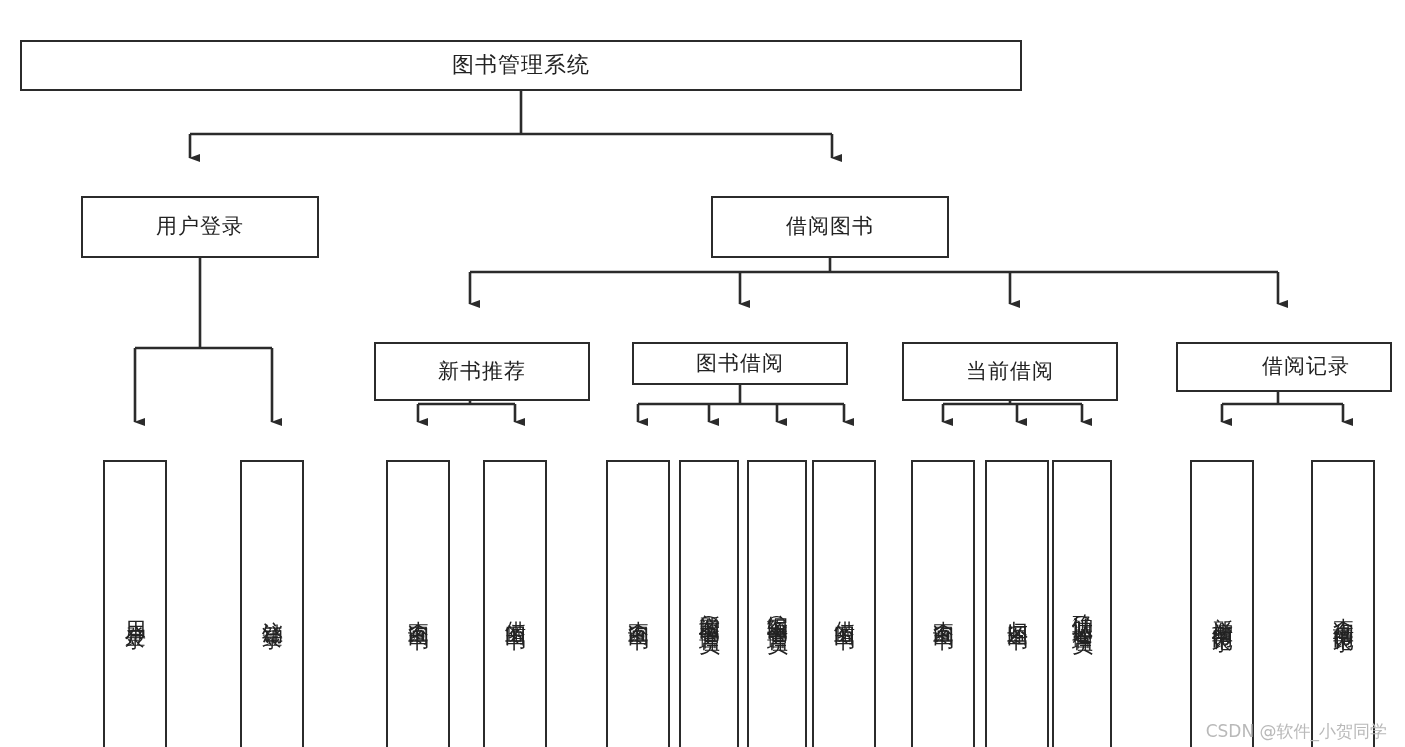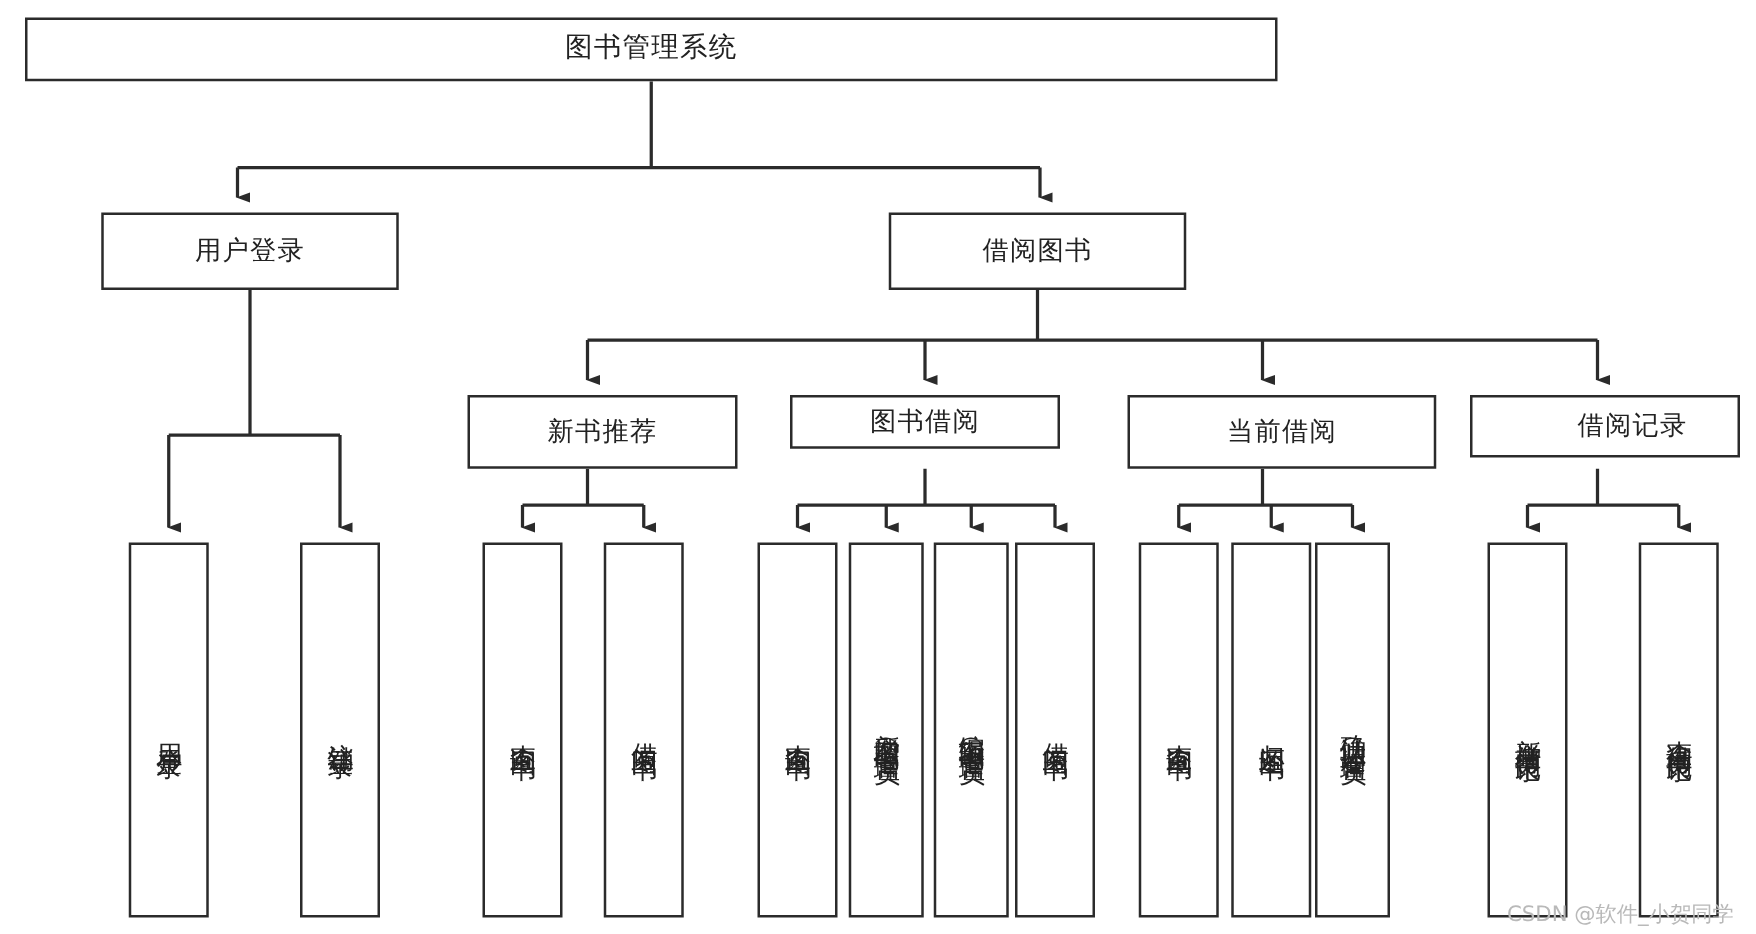--- a/index.html
+++ b/index.html
@@ -29,20 +29,21 @@
   .node {
     position: absolute;
     box-sizing: border-box;
     background: #ffffff;
     border: 2.5px solid #2b2b2b;
     display: flex;
     align-items: center;
     justify-content: center;
     color: #222222;
     z-index: 2;
+    margin-top: 26px;
   }
   .node-h {
     font-size: 21px;
     letter-spacing: 1px;
     line-height: 1.1;
     white-space: nowrap;
   }
   .node-root {
     font-size: 22px;
   }
@@ -138,21 +139,21 @@
   <div class="node node-h" style="left:711px; top:170px; width:238px; height:62px;">
     <span>借阅图书</span>
   </div>
 
   <div class="node node-h" style="left:374px; top:316px; width:216px; height:59px;">
     <span>新书推荐</span>
   </div>
   <div class="node node-h" style="left:632px; top:316px; width:216px; height:43px;align-items:center;">
     <span>图书借阅</span>
   </div>
-  <div class="node node-h" style="left:902px; top:316px; width:247px; height:59px;">
+  <div class="node node-h" style="left:902px; top:316px; width:216px; height:59px;">
     <span>当前借阅</span>
   </div>
   <div class="node node-h" style="left:1176px; top:316px; width:216px; height:50px;padding-left:44px;">
     <span>借阅记录</span>
   </div>
 
   <div class="node node-v" style="left:103px; top:434px; width:64px; height:300px;">
     <span class="vtext">用户登录</span>
   </div>
   <div class="node node-v" style="left:240px; top:434px; width:64px; height:300px;">

